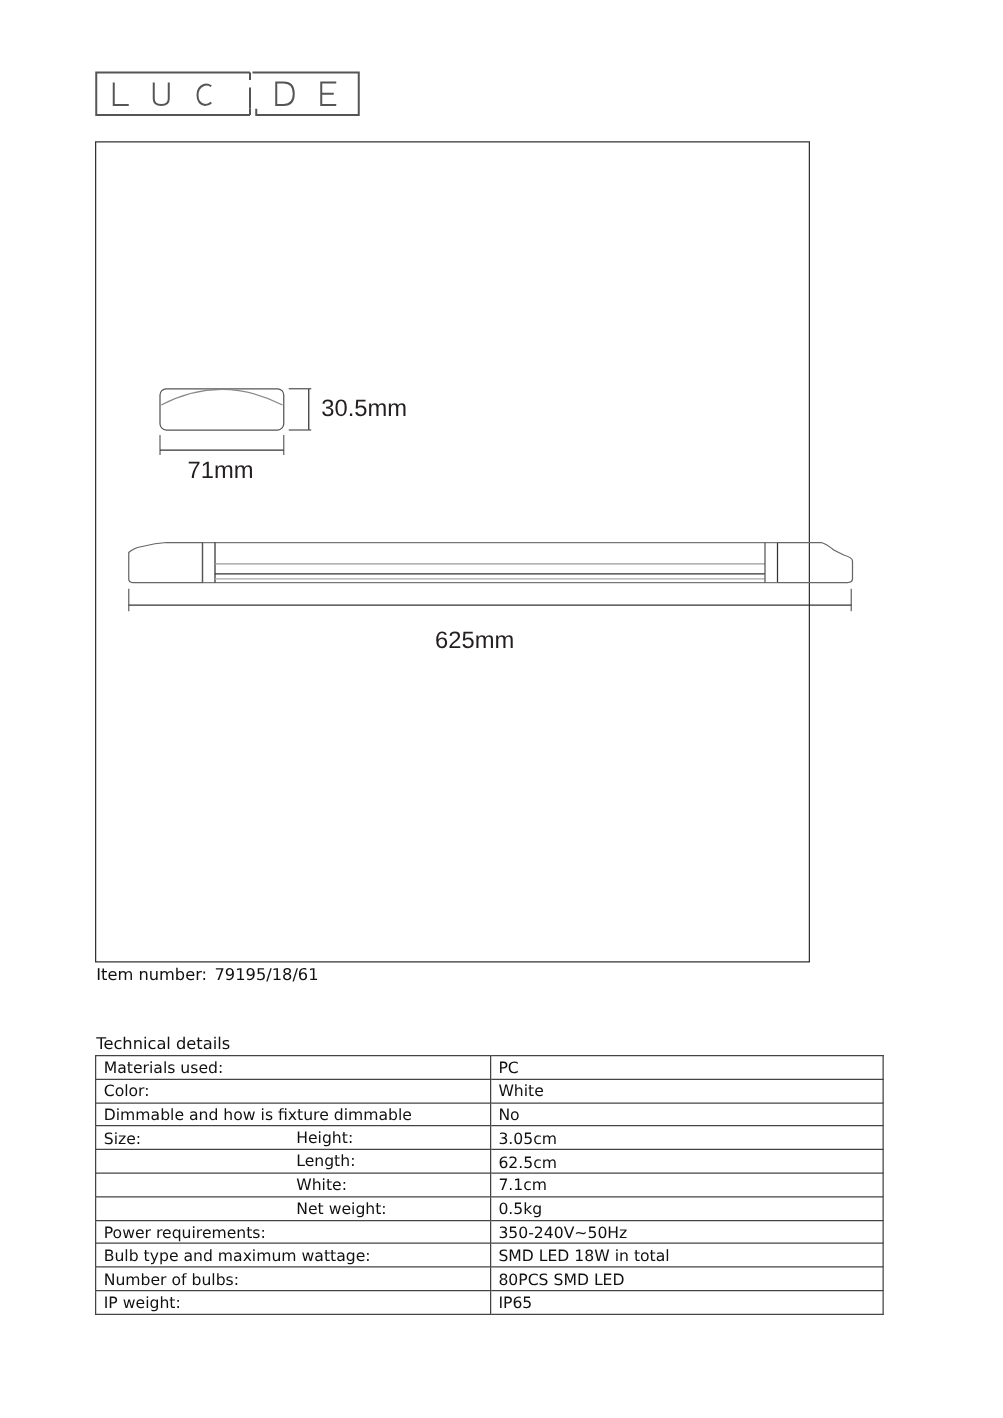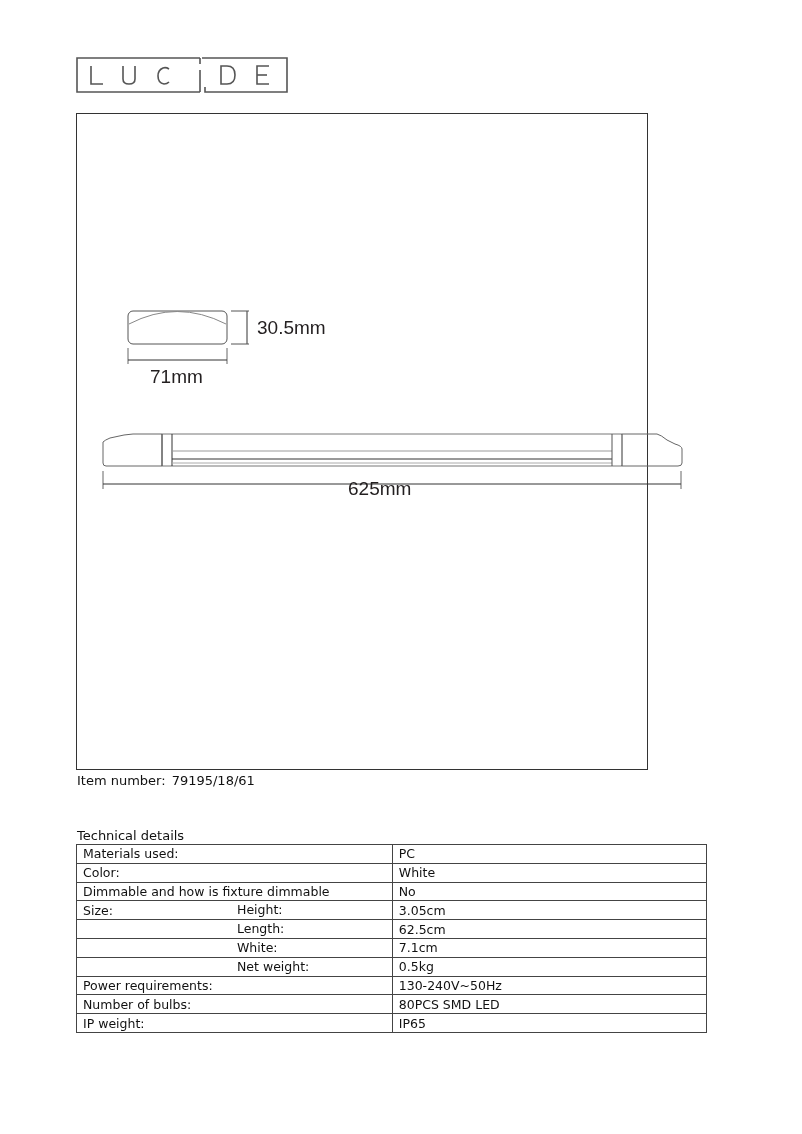--- a/index.html
+++ b/index.html
@@ -88,21 +88,21 @@
       <path d="M545,320 L580,320 Q584,321 590,326 L598,330 Q605,332 605,335 L605,349 Q605,352 601,352 L545,352" stroke="#666"></path>
 
       <line x1="26" y1="357" x2="26" y2="375" stroke="#666"></line>
       <line x1="604" y1="357" x2="604" y2="375" stroke="#666"></line>
       <line x1="26" y1="370" x2="604" y2="370" stroke="#333"></line>
     </g>
   </svg>
 
   <div class="dim-label" style="left:180px; top:203px;">30.5mm</div>
   <div class="dim-label" style="left:73px; top:252px;">71mm</div>
-  <div class="dim-label" style="left:271px; top:364px;text-align:center;">625mm</div>
+  <div class="dim-label" style="left:271px; top:388px;text-align:center;">625mm</div>
 </div>
 
 <div class="item-number">
   <span>Item number:</span><span class="val">79195/18/61</span>
 </div>
 
 <div class="tech-title">Technical details</div>
 
 <table class="specs">
   <tbody>
@@ -129,21 +129,25 @@
     <tr>
       <td class="lbl"><span></span><span class="sub">White:</span></td>
       <td class="val">7.1cm</td>
     </tr>
     <tr>
       <td class="lbl"><span></span><span class="sub">Net weight:</span></td>
       <td class="val">0.5kg</td>
     </tr>
     <tr>
       <td class="lbl"><span>Power requirements:</span><span class="sub"></span></td>
-      <td class="val">130-240V~50Hz</td>
+      <td class="val">350-240V~50Hz</td>
+    </tr>
+    <tr>
+      <td class="lbl"><span>Bulb type and maximum wattage:</span><span class="sub"></span></td>
+      <td class="val">SMD LED 18W in total</td>
     </tr>
     <tr>
       <td class="lbl"><span>Number of bulbs:</span><span class="sub"></span></td>
       <td class="val">80PCS SMD LED</td>
     </tr>
     <tr>
       <td class="lbl"><span>IP weight:</span><span class="sub"></span></td>
       <td class="val">IP65</td>
     </tr>
   </tbody>

